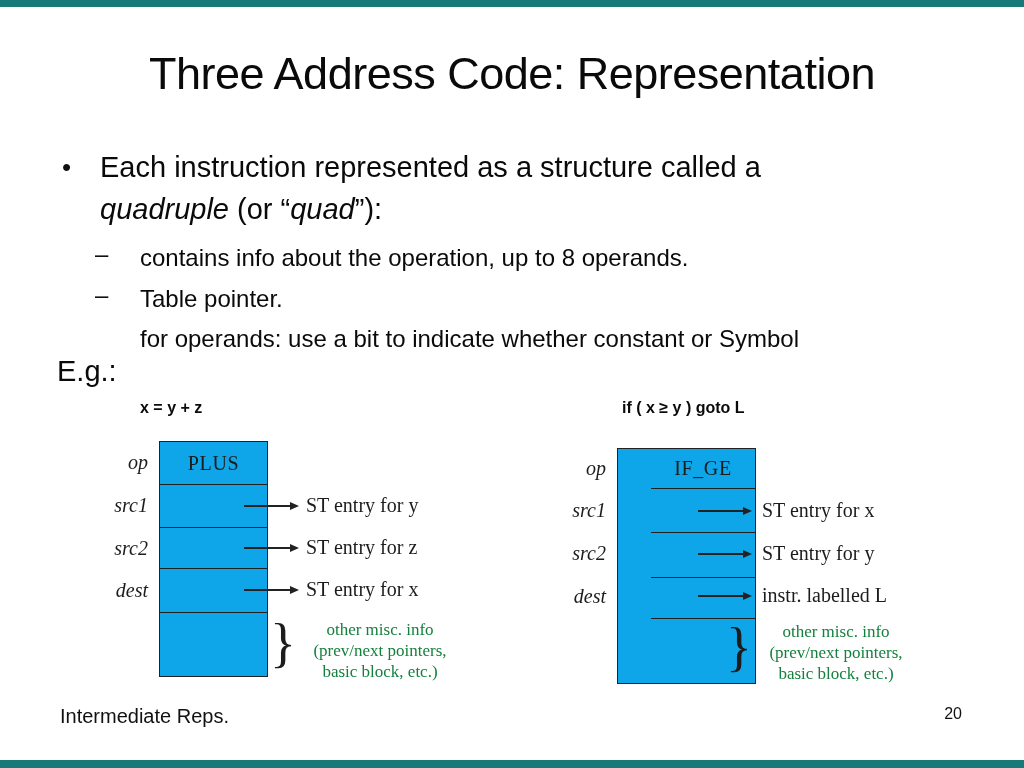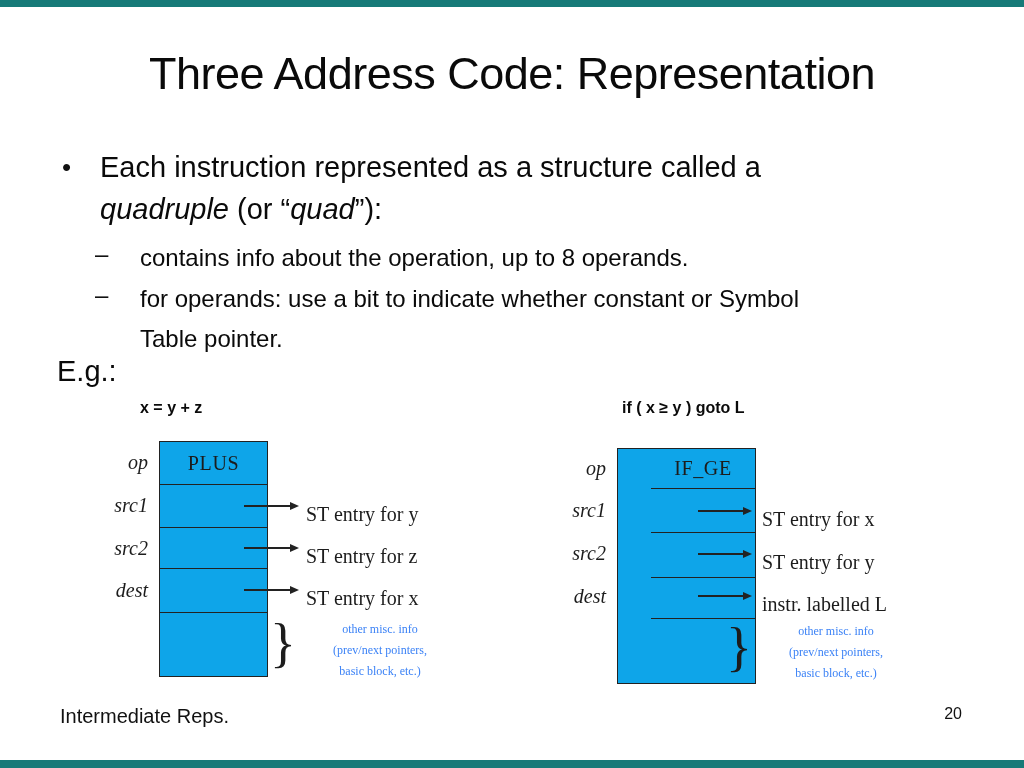--- a/index.html
+++ b/index.html
@@ -18,24 +18,24 @@
   .qtable{position:absolute;border:1.6px solid #222;background:#0ea5e9;box-sizing:content-box;}
   .qrow{border-bottom:1.5px solid #222;box-sizing:border-box;display:flex;
         align-items:center;justify-content:center;}
   .qrow.last{border-bottom:none;}
   .opval{font-family:"Liberation Serif",serif;font-size:20px;letter-spacing:0.6px;color:#1c1c1c;}
   .rowlabel{position:absolute;text-align:right;font-family:"Liberation Serif",serif;
             font-style:italic;font-size:20px;color:#1c1c1c;}
   .arrow{position:absolute;height:1.6px;background:#222;}
   .arrow::after{content:'';position:absolute;left:100%;top:50%;margin-top:-4.2px;width:0;height:0;
                 border-left:9px solid #222;border-top:4px solid transparent;border-bottom:4px solid transparent;}
-  .plabel{position:absolute;font-family:"Liberation Serif",serif;font-size:20px;color:#1c1c1c;white-space:nowrap;margin-top:9px;}
+  .plabel{position:absolute;font-family:"Liberation Serif",serif;font-size:20px;color:#1c1c1c;white-space:nowrap;}
   .brace{position:absolute;font-family:"Liberation Serif",serif;font-size:54px;line-height:54px;color:#1c1c1c;}
   .misc{position:absolute;text-align:center;font-family:"Liberation Serif",serif;
-        font-size:12px;line-height:21px;color:#3b82f6;}
+        font-size:17px;line-height:21px;color:#15803d;}
   .footer-left{position:absolute;left:60px;top:705px;font-size:20px;color:#111;}
   .page-num{position:absolute;right:62px;top:705px;font-size:16px;color:#111;}
 </style>
 </head>
 <body>
 
 <div class="slide">
 
   <div class="bar" style="top:0;height:7px;"></div>
 
@@ -45,22 +45,22 @@
   <div class="b-text" style="left:100px;top:146px;width:860px;">
     <div>Each instruction represented as a structure called a</div>
     <div><span class="it">quadruple</span><span> (or “</span><span class="it">quad</span><span>”):</span></div>
   </div>
 
   <span class="sub-marker" style="left:95px;top:240px;">–</span>
   <div class="sub-text" style="left:140px;top:238px;width:820px;">contains info about the operation, up to 8 operands.</div>
 
   <span class="sub-marker" style="left:95px;top:281px;">–</span>
   <div class="sub-text" style="left:140px;top:279px;width:820px;">
+    <div>Table pointer.</div>
     <div>for operands: use a bit to indicate whether constant or Symbol</div>
-    <div>Table pointer.</div>
   </div>
 
   <div class="eg" style="left:57px;top:355px;">E.g.:</div>
 
   <div class="dheading" style="left:140px;top:399px;">x = y + z</div>
 
   <div class="qtable" style="left:159px;top:441px;width:107px;">
     <div class="qrow" style="height:43px;">
         <span class="opval">PLUS</span>
       </div>

